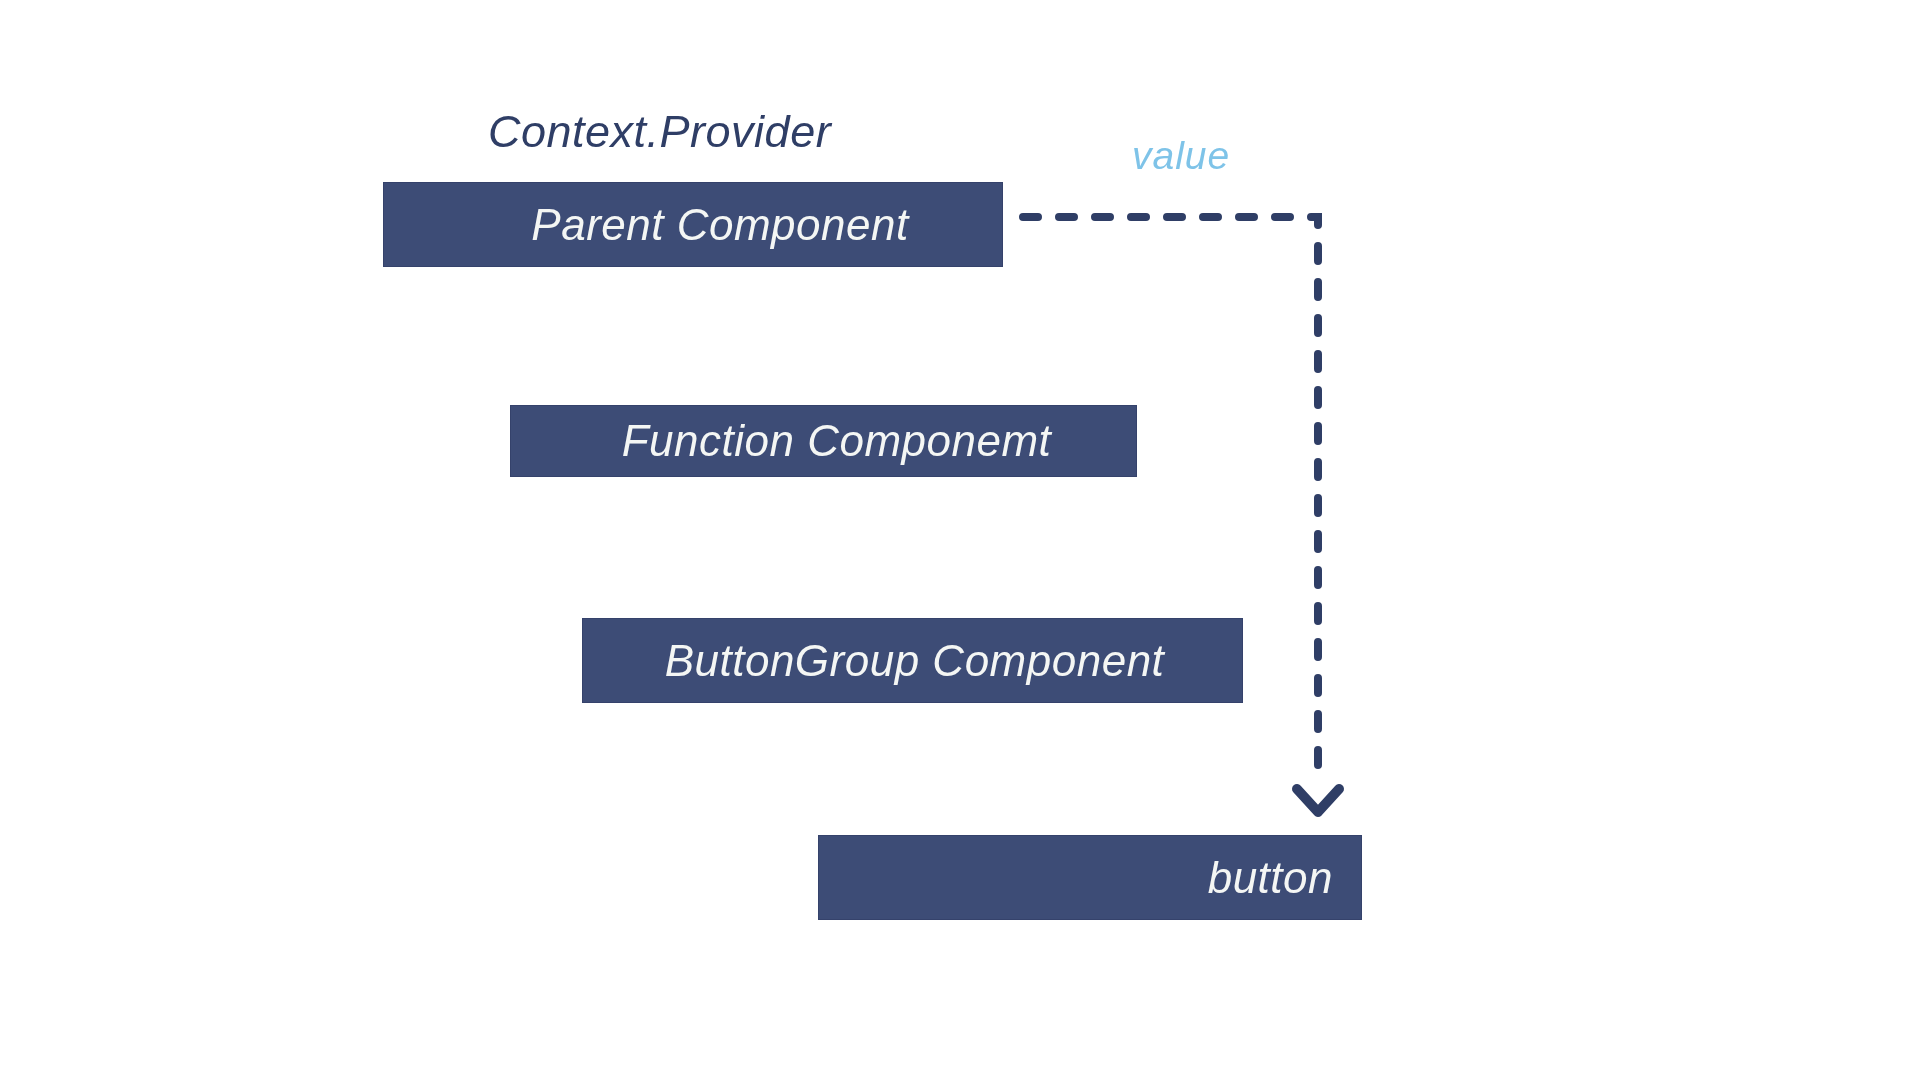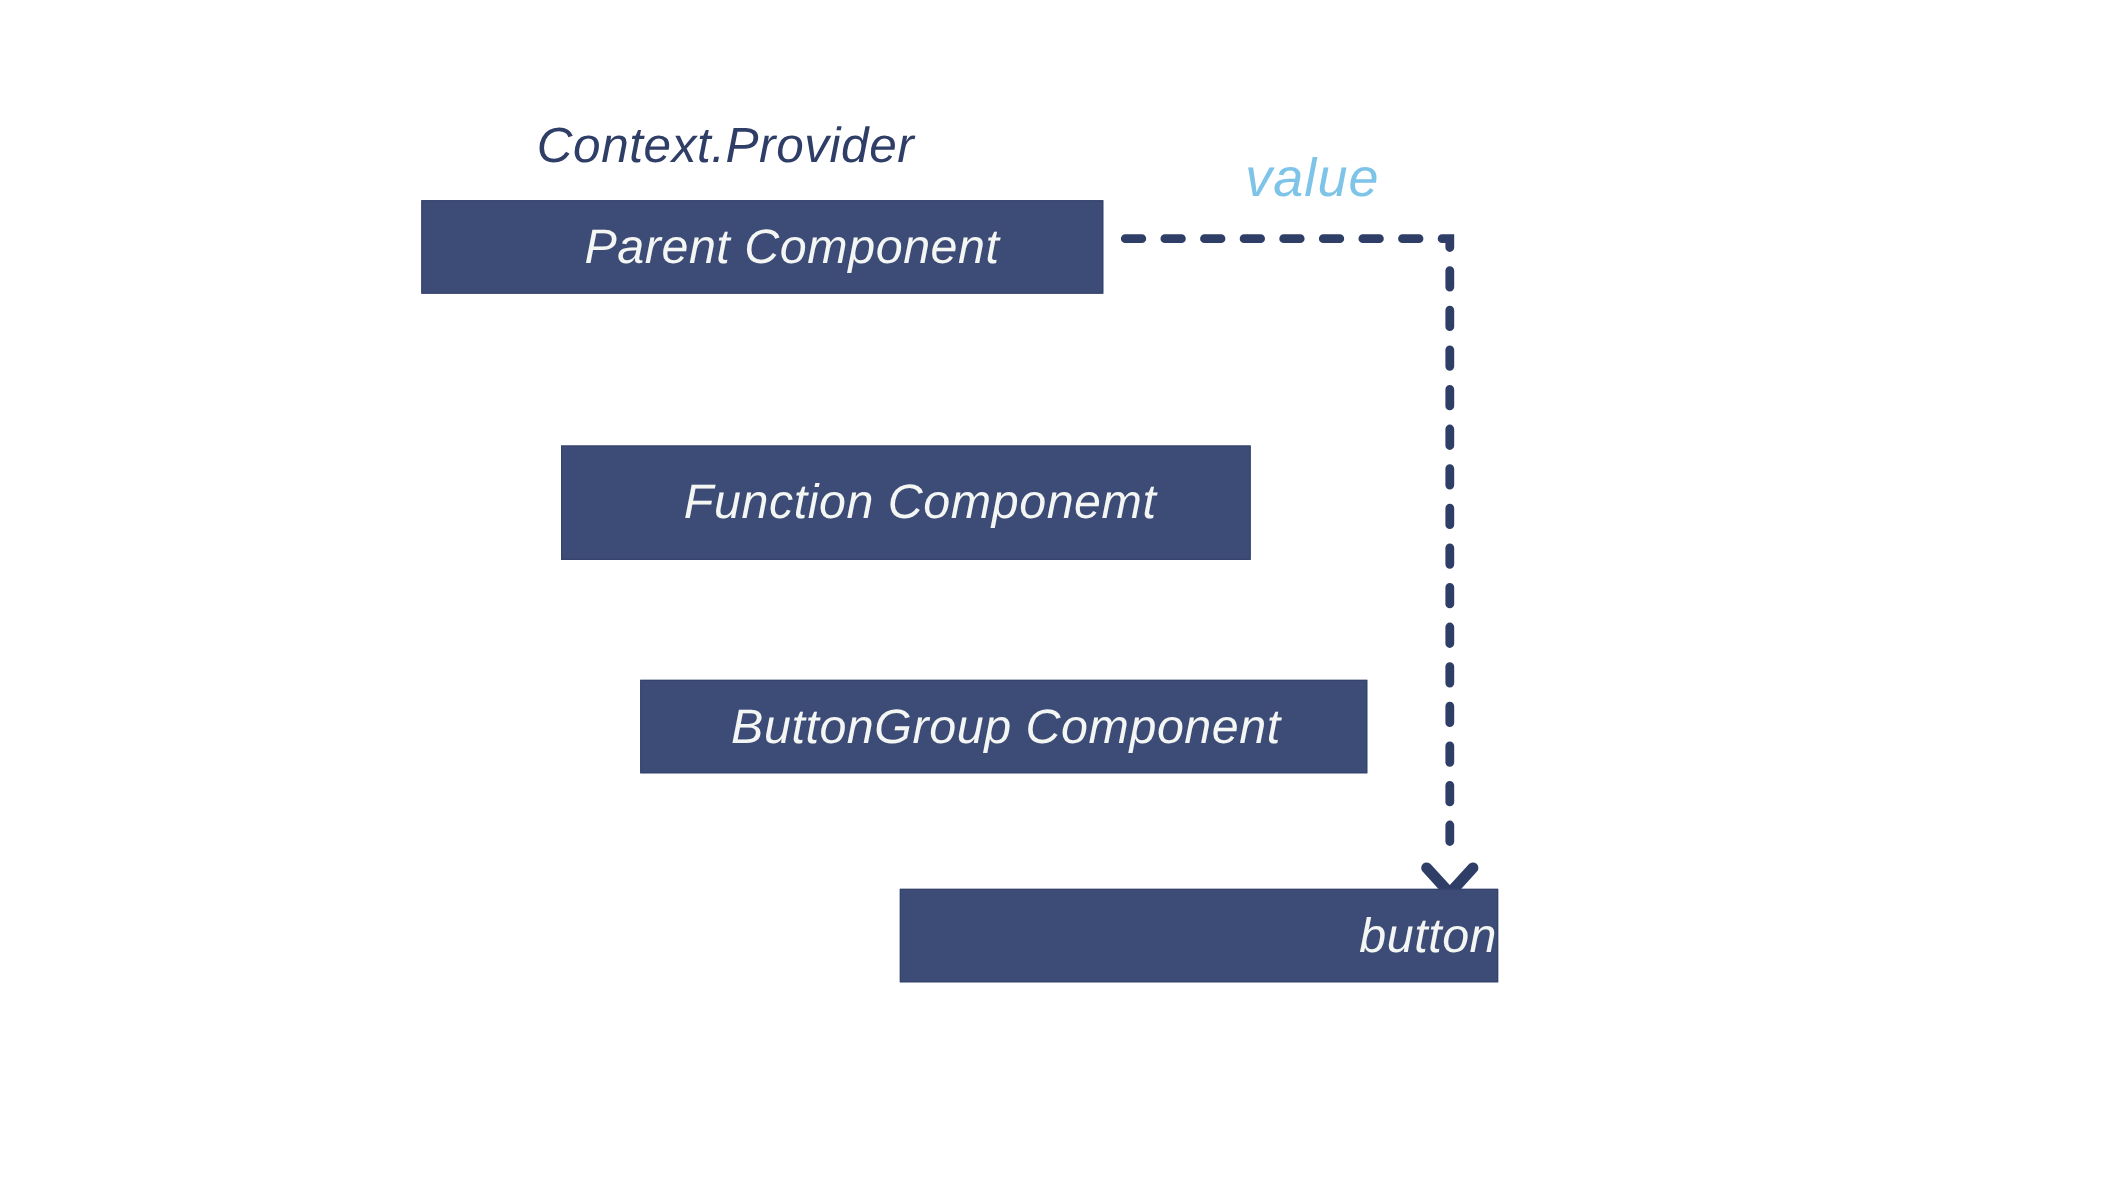--- a/index.html
+++ b/index.html
@@ -28,39 +28,39 @@
     color: var(--box-text);
     display: flex;
     align-items: center;
     justify-content: center;
     font-size: 44px;
     font-weight: 500;
     letter-spacing: 0.5px;
     white-space: nowrap;
   }
   .node-parent      { left: 383px; top: 182px; width: 620px; height: 85px; padding-left: 54px; }
-  .node-function    { left: 510px; top: 405px; width: 627px; height: 104px; padding-left: 26px; }
+  .node-function    { left: 510px; top: 405px; width: 627px; height: 72px; padding-left: 26px; }
   .node-buttongroup { left: 582px; top: 618px; width: 661px; height: 85px; padding-left: 4px; text-align: center; }
-  .node-button      { left: 818px; top: 808px; width: 544px; height: 85px;
-                      justify-content: flex-end; }
+  .node-button      { left: 818px; top: 835px; width: 544px; height: 85px;
+                      justify-content: flex-end; padding-right: 28px; }
   .flow-label {
     position: absolute;
     color: var(--navy);
     font-size: 45px;
     font-weight: 500;
     letter-spacing: 0.5px;
     white-space: nowrap;
   }
   .label-provider { left: 488px; top: 106px; }
   .label-consumer { right: 643px; top: 766px; }
   .label-value {
     position: absolute;
     left: 1132px; top: 134px;
     color: var(--value-blue);
-    font-size: 49px;
+    font-size: 39px;
     font-weight: 500;
     letter-spacing: 1px;
     white-space: nowrap;
   }
   .connector {
     position: absolute;
     left: 0; top: 0;
     width: 1920px;
     height: 1080px;
     color: var(--navy);

